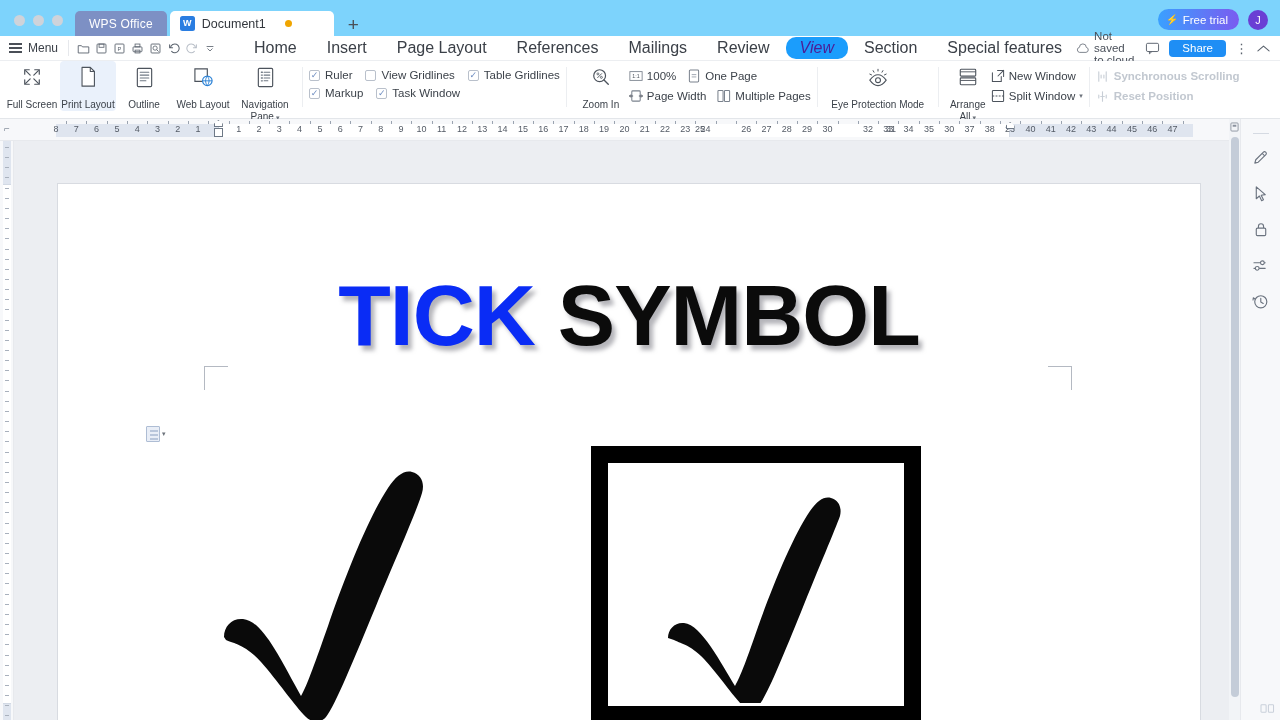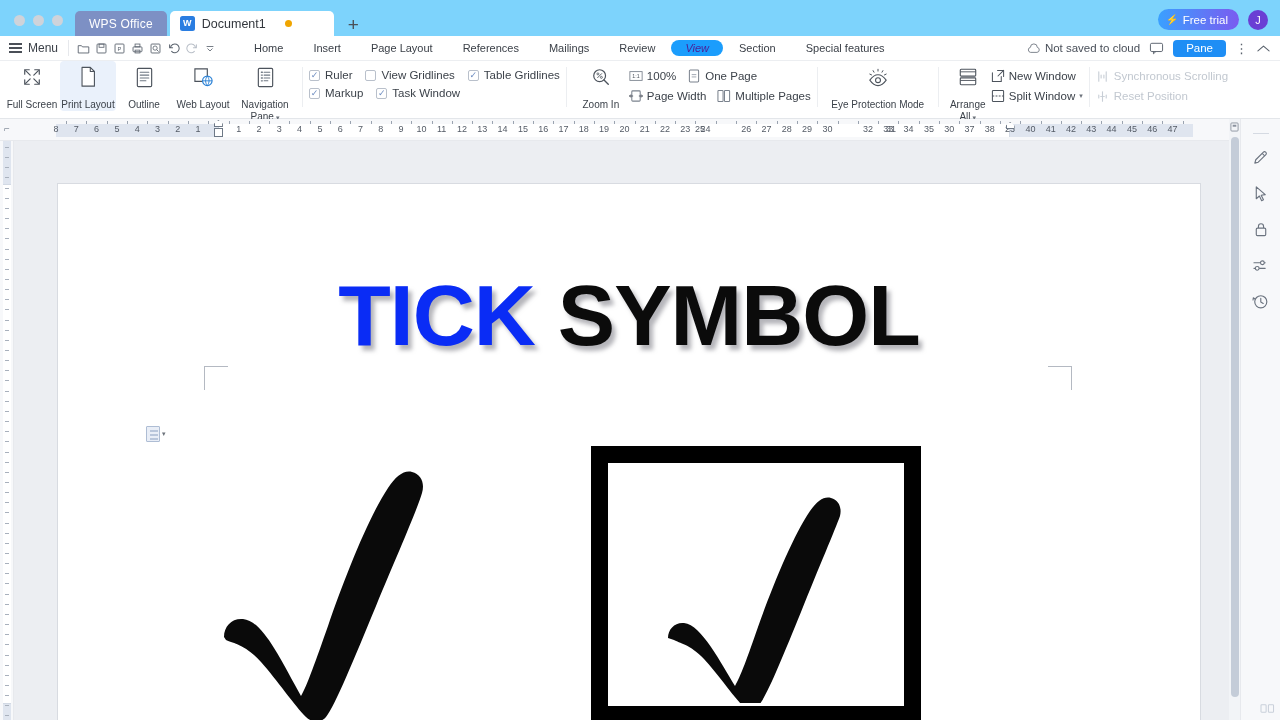--- a/index.html
+++ b/index.html
@@ -70,21 +70,21 @@
   .menu-btn { display: flex; align-items: center; gap: 6px; padding: 0 10px 0 9px; font-size: 12px; color: #3b4048; }
   .hamburger { display: inline-flex; flex-direction: column; gap: 2.5px; }
   .hamburger i { display: block; width: 13px; height: 1.4px; background: #4a4f57; }
   .qat { display: flex; align-items: center; gap: 1px; padding: 0 6px; border-left: 1px solid #e6e8ec; height: 16px; }
   .qat .qi {
     width: 17px; height: 17px; display: flex; align-items: center; justify-content: center;
     color: #5a626d;
   }
   .ribbon-tabs { display: flex; align-items: center; margin-left: 16px; gap: 2px; }
   .rtab {
-    font-size: 11px; color: #3b4048; padding: 2px 14px; border-radius: 10px;
+    font-size: 16px; color: #3b4048; padding: 2px 14px; border-radius: 10px;
     white-space: nowrap;
   }
   .rtab.active { background: #1b9dfc; color: #4c1d95; font-style: italic; }
   .menu-right { margin-left: auto; display: flex; align-items: center; gap: 9px; padding-right: 10px; }
   .cloud-status { display: flex; align-items: center; gap: 4px; font-size: 11.5px; color: #4a505a; }
   .share-btn {
     background: #1e8ef5; color: #fff; font-size: 11.5px;
     padding: 2.5px 13px; border-radius: 4px;
   }
   .kebab { font-size: 13px; color: #5a626d; letter-spacing: 0; }
@@ -115,21 +115,21 @@
   .chk { display: flex; align-items: center; gap: 5px; font-size: 11.5px; color: #3c424a; }
   .box {
     width: 11px; height: 11px; border: 1px solid #b9c0cb; border-radius: 2px;
     background: #fff; display: flex; align-items: center; justify-content: center;
     color: #6d8cc0; font-size: 9px; line-height: 1;
   }
 
   .smallcol { display: flex; flex-direction: column; gap: 6px; padding-top: 8px; }
   .smallrow { display: flex; align-items: center; gap: 11px; }
   .sbtn { display: flex; align-items: center; gap: 4px; font-size: 11.5px; color: #3c424a; white-space: nowrap; }
-  .sbtn.disabled { color: #c2c8d0; }
+  .sbtn.disabled { color: #c2c8d0; font-weight: bold; }
   .sico { width: 14px; height: 14px; display: flex; align-items: center; justify-content: center; }
 
   .caret { font-size: 7px; color: #6d737c; }
 
   
   .hruler {
     position: absolute; left: 0; top: 119px; width: 1240px; height: 22px;
     background: #f7f8fa; border-bottom: 1px solid #e7e9ed;
     overflow: hidden;
   }
@@ -365,21 +365,21 @@
         </span>
         <span>Not saved to cloud</span>
       </div>
       <span>
         <svg width="15" height="13" viewBox="0 0 17 15">
             <rect x="1.5" y="1.5" width="14" height="9.5" rx="1.6" fill="none" stroke="#5a626d" stroke-width="1.1"></rect>
             <path d="M5 11v2.6L7.8 11" fill="none" stroke="#5a626d" stroke-width="1.1" stroke-linejoin="round"></path>
           </svg>
       </span>
       <div class="share-btn">
-        <span>Pane</span>
+        <span>Share</span>
       </div>
       <span class="kebab">⋮</span>
       <span class="chev-up">
         <svg width="13" height="9" viewBox="0 0 14 9">
             <path d="M1 7L7 2l6 5" fill="none" stroke="#5a626d" stroke-width="1.2" stroke-linecap="round" stroke-linejoin="round"></path>
           </svg>
       </span>
     </div>
   </div>
 

